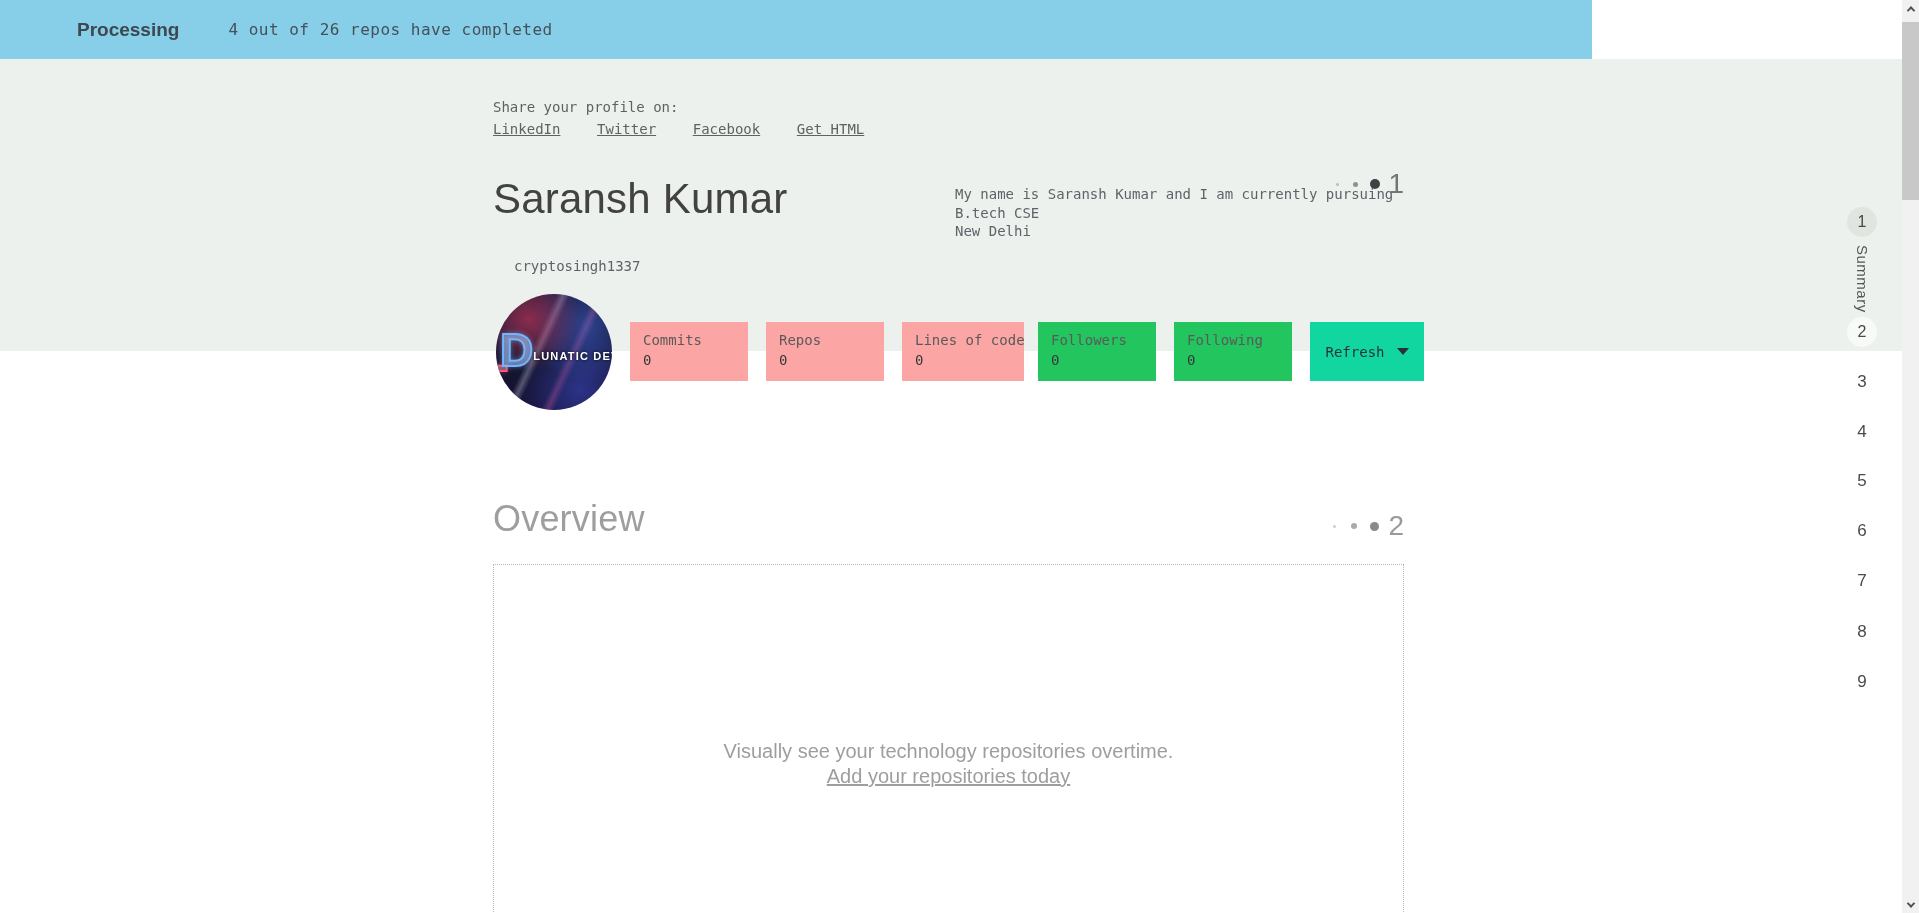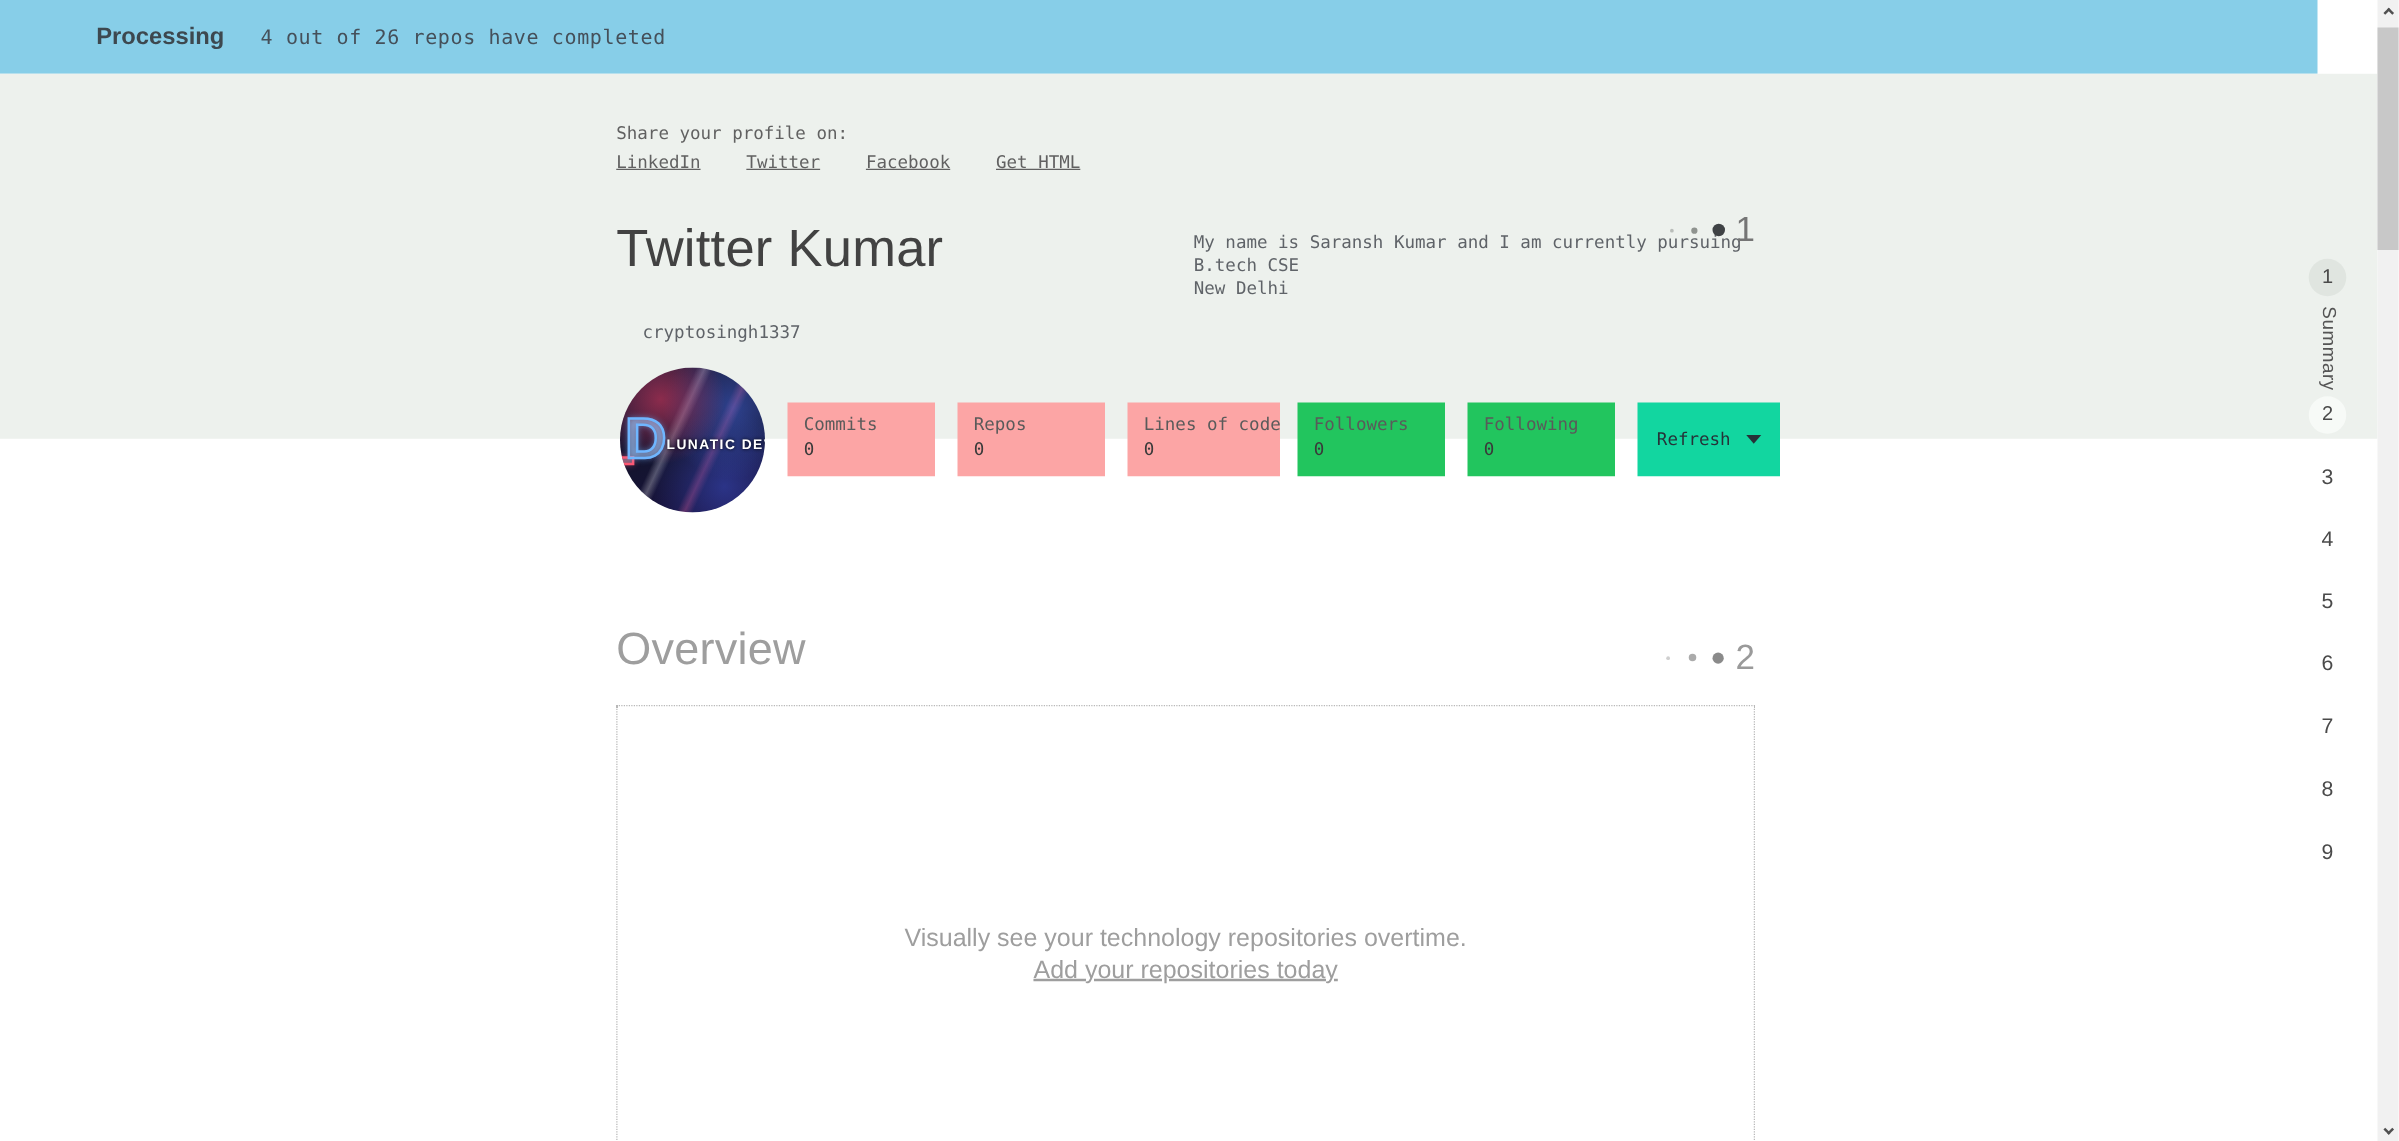--- a/index.html
+++ b/index.html
@@ -2,22 +2,22 @@
 <html><head>
 <meta charset="utf-8">
 <style>
   * { margin:0; padding:0; box-sizing:border-box; }
   html,body { width:1919px; height:913px; overflow:hidden; background:#ffffff;
     font-family:"Liberation Sans","DejaVu Sans",sans-serif; }
   .mono { font-family:"DejaVu Sans Mono","Liberation Mono",monospace; }
   .page { position:relative; width:1919px; height:913px; overflow:hidden; }
 
   
-  .statusbar { position:absolute; left:0; top:0; width:1854px; height:59px;
-    background:#87cee8; display:flex; align-items:center; }
+  .statusbar { position:absolute; left:0; top:0; width:1592px; height:59px;
+    background:#87cee8; display:flex; align-items:center;gap:20px; }
   .sb-title { font-size:19px; font-weight:bold; color:#3d484f; margin-left:77px; }
   .sb-sub { font-size:16px; color:#45505a; margin-left:29px; letter-spacing:.5px; }
 
   
   .profile-section { position:absolute; left:0; top:59px; width:1902px; height:292px;
     background:#edf1ed; }
 
   .share { position:absolute; left:493px; top:98px; }
   .share-label { font-size:14px; color:#616161; line-height:19px; }
   .share-links { margin-top:2px; }
@@ -130,21 +130,21 @@
   <div class="share">
     <div class="share-label mono">Share your profile on:</div>
     <div class="share-links mono">
       <a>LinkedIn</a>
       <a>Twitter</a>
       <a>Facebook</a>
       <a>Get HTML</a>
     </div>
   </div>
 
-  <h1 class="profile-name">Twitter Kumar</h1>
+  <h1 class="profile-name">Saransh Kumar</h1>
 
   <div class="bio mono">
     <div>My name is Saransh Kumar and I am currently pursuing</div>
     <div>B.tech CSE</div>
     <div>New Delhi</div>
   </div>
 
   <div class="indicator ind-1">
     <span class="dot d1"></span>
     <span class="dot d2"></span>

